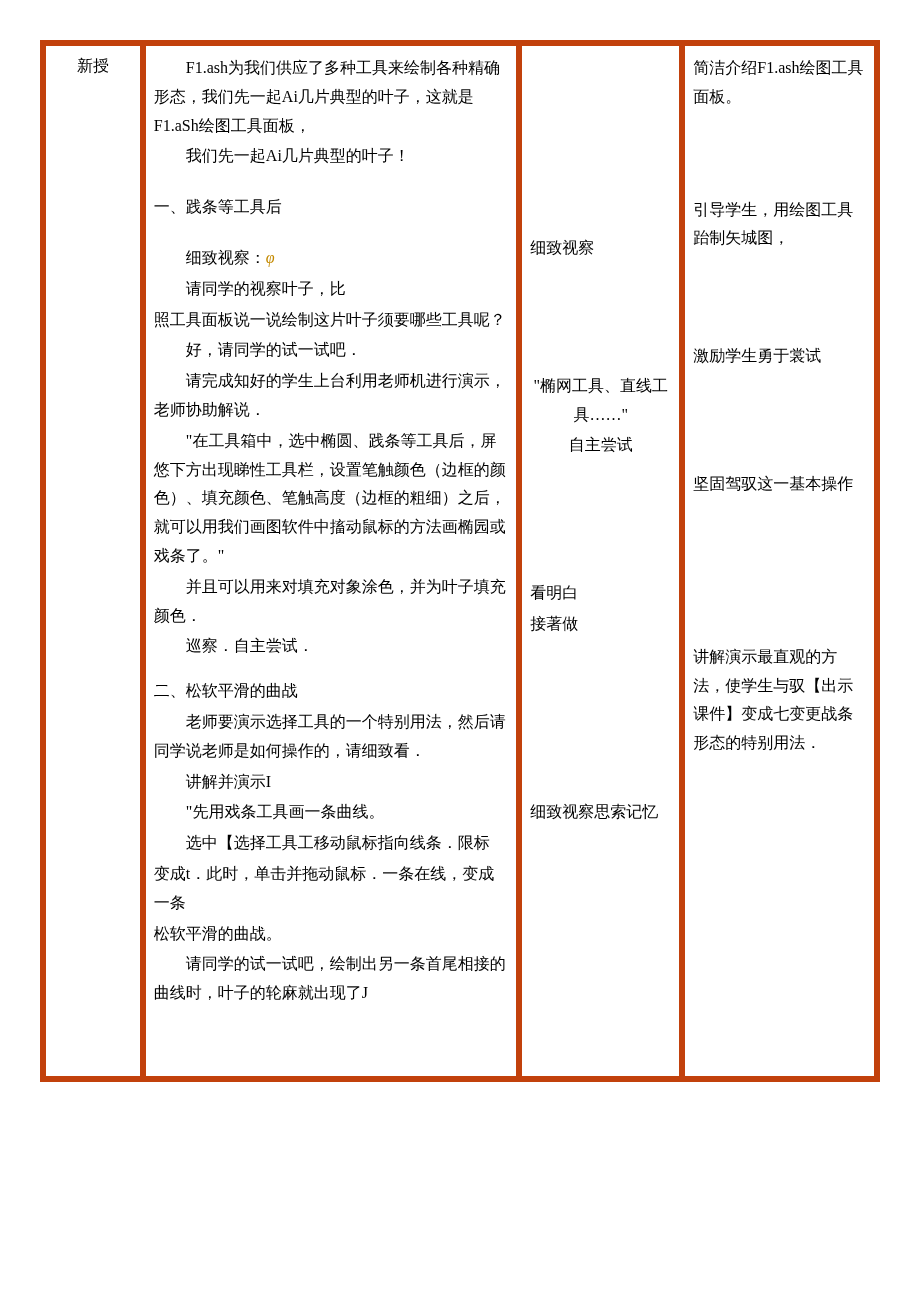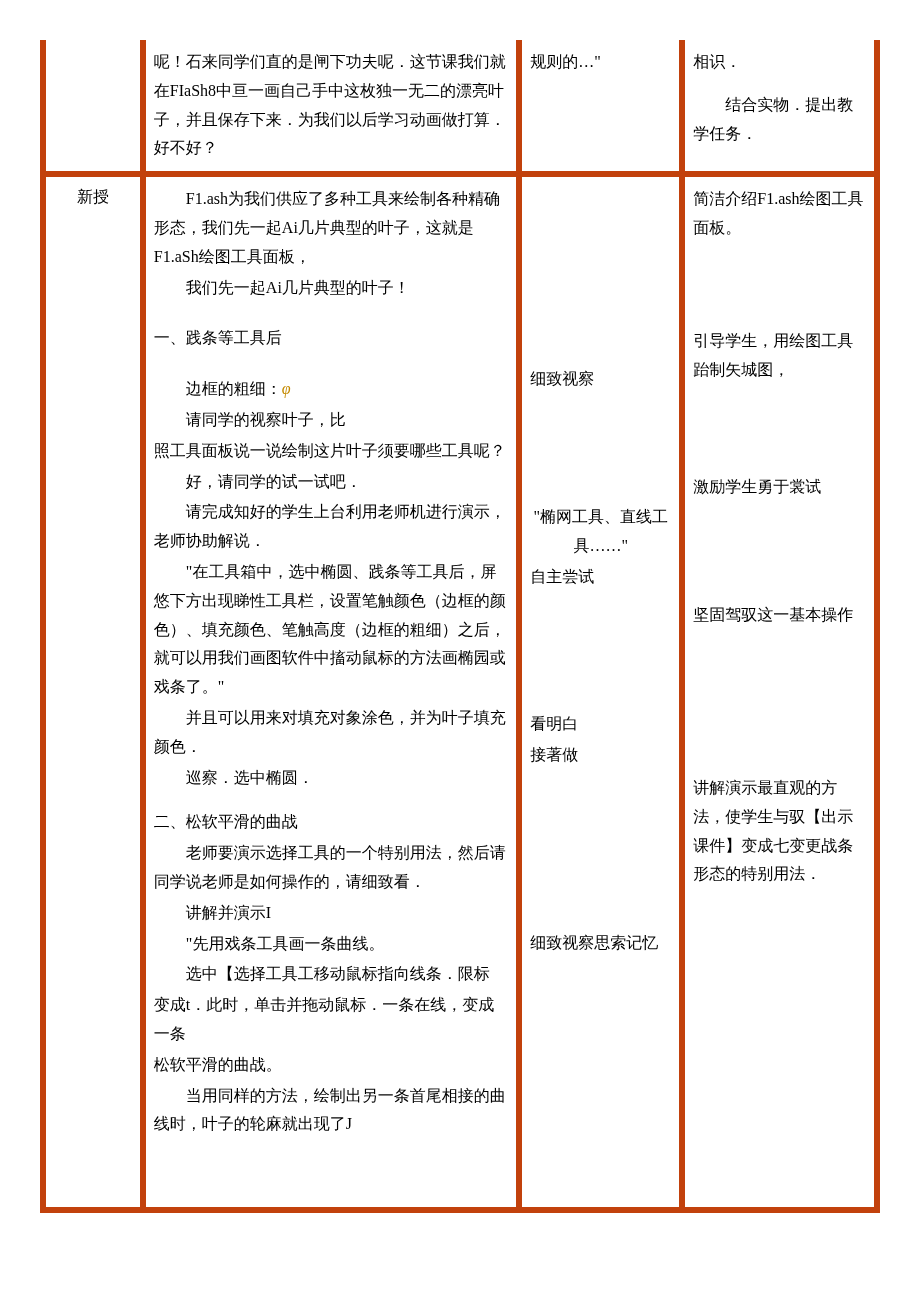--- a/index.html
+++ b/index.html
@@ -29,72 +29,58 @@
   .indent { text-indent: 2em; }
   .phi { color: #c48a00; font-style: italic; }
   p { margin: 2px 0; }
   .spacer { height: 60px; }
 </style>
 </head>
 <body>
 
 <table>
   <tbody>
-      <tr>
-    <td class="col1 no-top"></td>
-    <td class="col2 no-top">
-      <p>呢！石来同学们直的是闸下功夫呢．这节课我们就在FIaSh8中亘一画自己手中这枚独一无二的漂亮叶子，并且保存下来．为我们以后学习动画做打算．好不好？</p>
-    </td>
-    <td class="col3 no-top">
-      <p>规则的…"</p>
-    </td>
-    <td class="col4 no-top">
-      <p>相识．</p>
-      <p style="height:10px"></p>
-      <p class="indent">结合实物．提出教学任务．</p>
-    </td>
-  </tr>
 
   <tr>
     <td class="col1">
       <span>新授</span>
     </td>
     <td class="col2">
       <p class="indent">F1.ash为我们供应了多种工具来绘制各种精确形态，我们先一起Ai几片典型的叶子，这就是F1.aSh绘图工具面板，</p>
       <p class="indent">我们先一起Ai几片典型的叶子！</p>
       <p style="height:18px"></p>
       <p>一、践条等工具后</p>
       <p style="height:18px"></p>
       <p class="indent">
-        <span>边框的粗细：</span><span class="phi">φ</span>
+        <span>细致视察：</span><span class="phi">φ</span>
       </p>
       <p class="indent">请同学的视察叶子，比</p>
       <p>照工具面板说一说绘制这片叶子须要哪些工具呢？</p>
       <p class="indent">好，请同学的试一试吧．</p>
       <p class="indent">请完成知好的学生上台利用老师机进行演示，老师协助解说．</p>
       <p class="indent">"在工具箱中，选中椭圆、践条等工具后，屏悠下方出现睇性工具栏，设置笔触颜色（边框的颜色）、填充颜色、笔触高度（边框的粗细）之后，就可以用我们画图软件中搐动鼠标的方法画椭园或戏条了。"</p>
       <p class="indent">并且可以用来对填充对象涂色，并为叶子填充颜色．</p>
-      <p class="indent">巡察．选中椭圆．</p>
+      <p class="indent">巡察．自主尝试．</p>
       <p style="height:12px"></p>
       <p>二、松软平滑的曲战</p>
       <p class="indent">老师要演示选择工具的一个特别用法，然后请同学说老师是如何操作的，请细致看．</p>
       <p class="indent">讲解并演示I</p>
       <p class="indent">"先用戏条工具画一条曲线。</p>
       <p class="indent">选中【选择工具工移动鼠标指向线条．限标</p>
       <p>变成t．此时，单击并拖动鼠标．一条在线，变成一条</p>
       <p>松软平滑的曲战。</p>
-      <p class="indent">当用同样的方法，绘制出另一条首尾相接的曲线时，叶子的轮麻就出现了J</p>
+      <p class="indent">请同学的试一试吧，绘制出另一条首尾相接的曲线时，叶子的轮麻就出现了J</p>
       <div class="spacer"></div>
     </td>
     <td class="col3">
       <div style="height:180px"></div>
       <p>细致视察</p>
       <div style="height:105px"></div>
       <p style="text-align:center">"椭网工具、直线工具……"</p>
-      <p style="">自主尝试</p>
+      <p style="text-align:center">自主尝试</p>
       <div style="height:115px"></div>
       <p>看明白</p>
       <p>接著做</p>
       <div style="height:155px"></div>
       <p>细致视察思索记忆</p>
     </td>
     <td class="col4">
       <p>简洁介绍F1.ash绘图工具面板。</p>
       <div style="height:80px"></div>
       <p>引导学生，用绘图工具跆制矢城图，</p>

